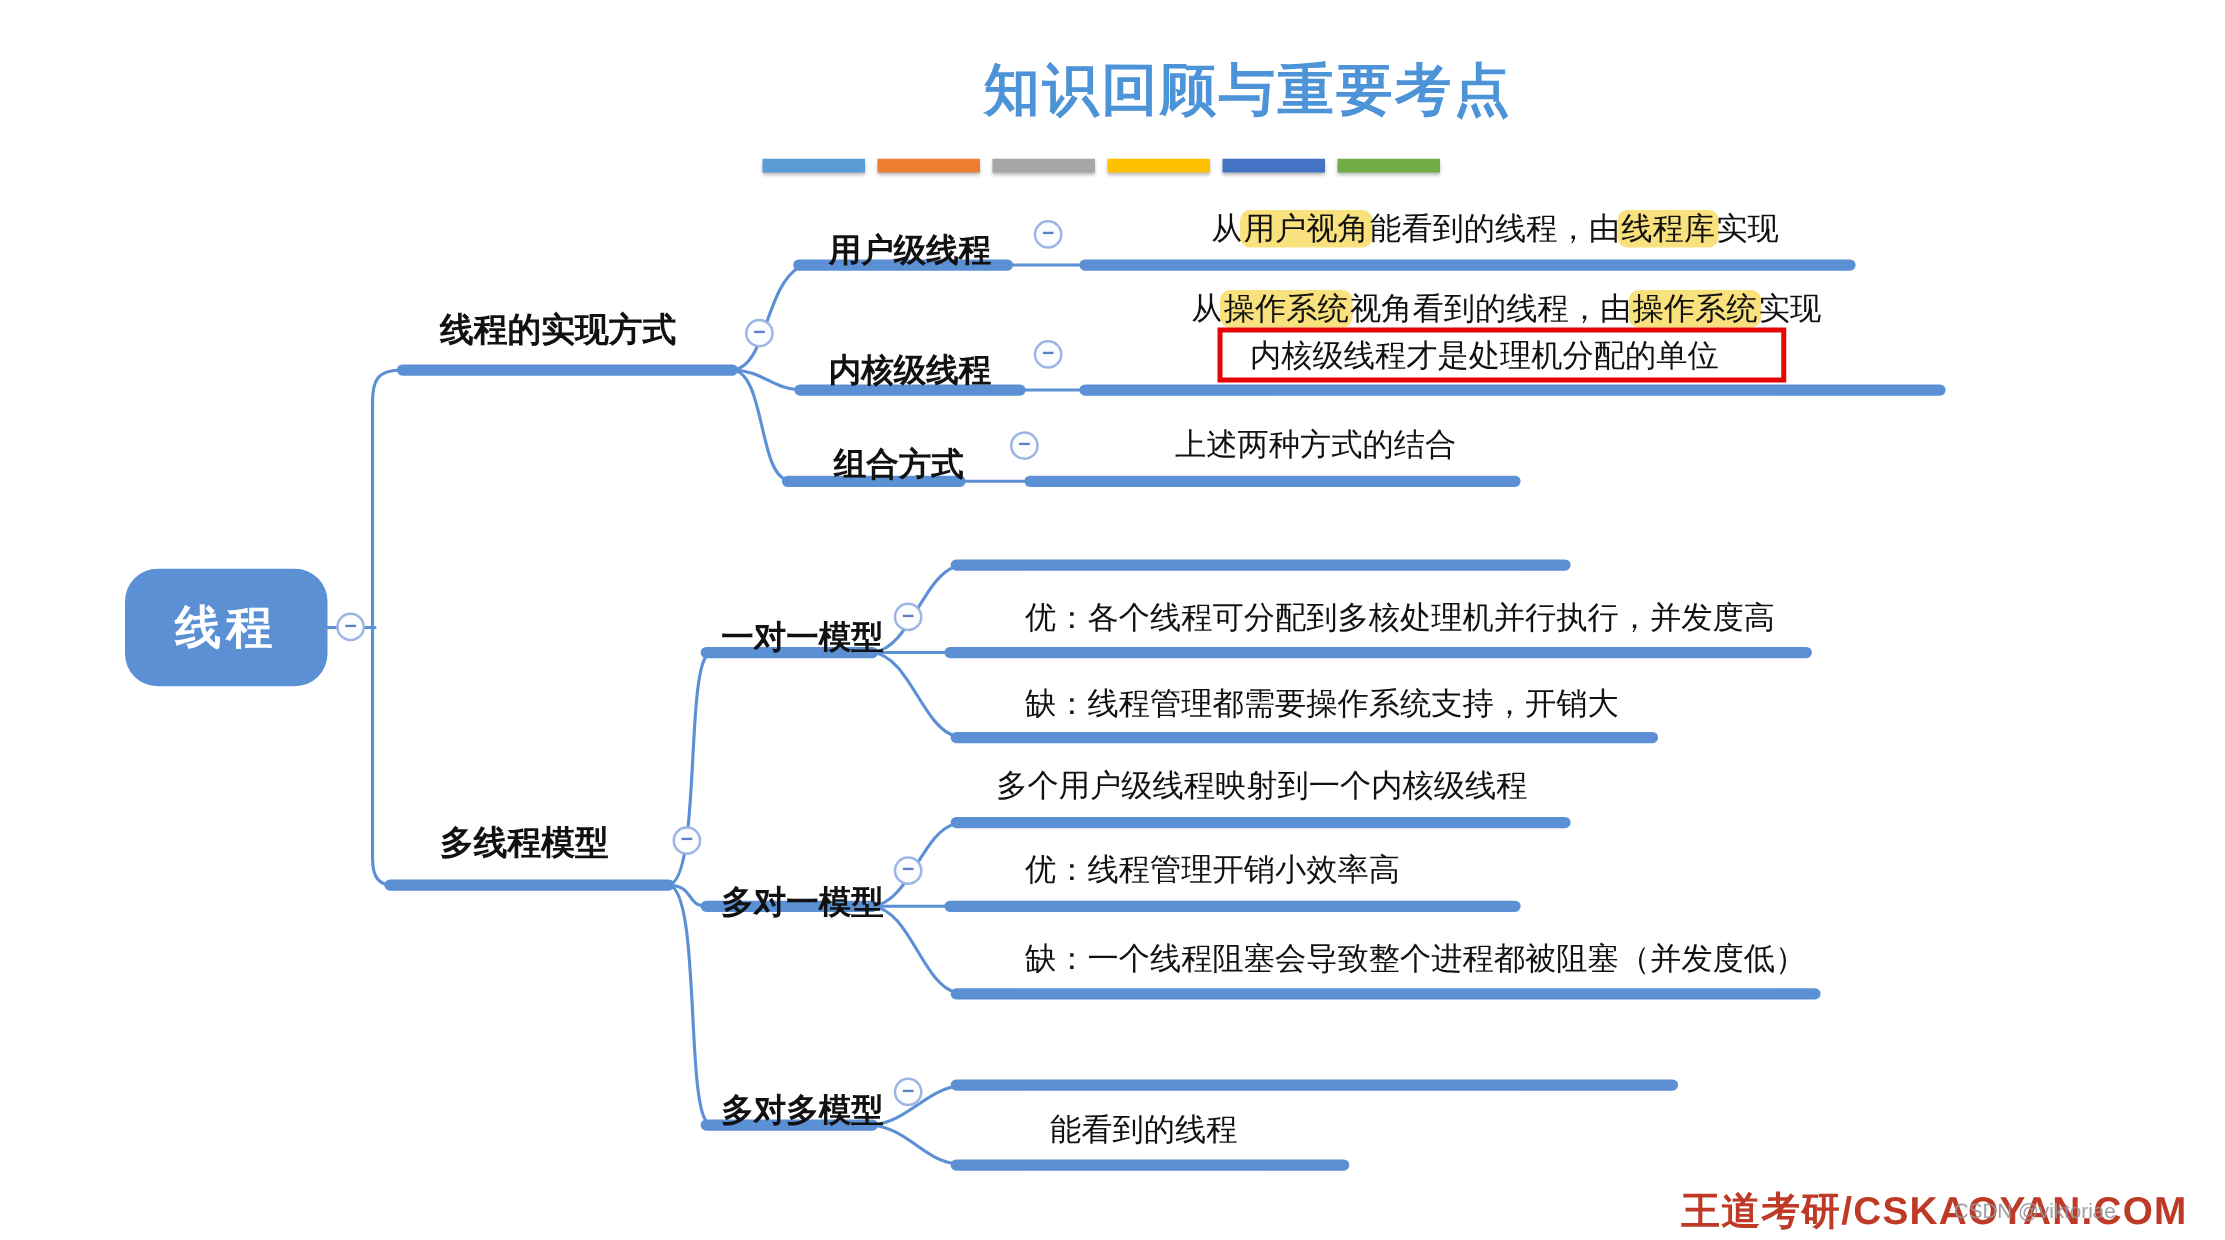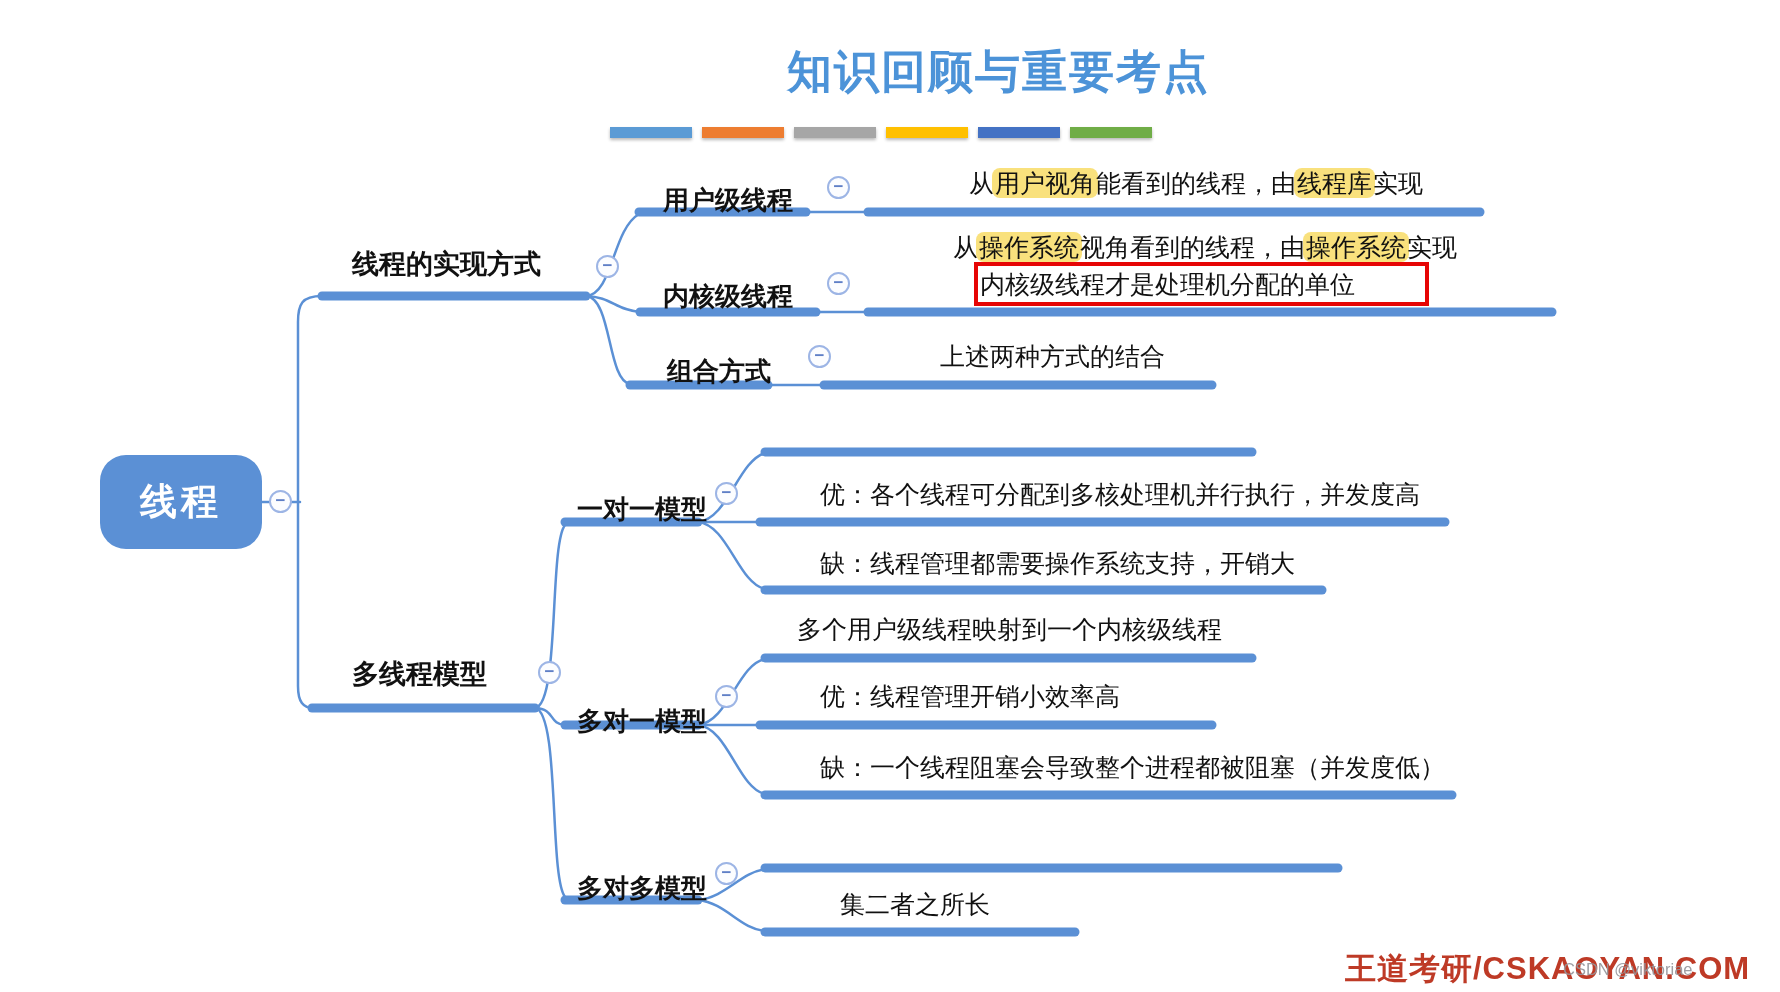--- a/index.html
+++ b/index.html
@@ -27,21 +27,21 @@
     display:flex;align-items:center;justify-content:center;cursor:pointer;
   }
   .minus span{color:#5F7FC6;font-size:17px;font-weight:700;line-height:1;margin-top:-2px;}
   .rootnode{
     position:absolute;left:100px;top:455px;width:162px;height:94px;background:#5B90D5;
     border-radius:26px;display:flex;align-items:center;justify-content:center;cursor:pointer;
   }
   .rootnode span{color:#fff;font-size:37px;font-weight:700;letter-spacing:4px;}
   .kernbox{
     position:absolute;left:974px;top:262px;width:455px;height:44px;box-sizing:border-box;
-    border:4px solid #E60505;display:flex;align-items:center;padding-left:2px;
+    border:4px solid #E60505;display:flex;align-items:center;padding-left:22px;
     font-size:25px;font-weight:500;white-space:nowrap;
   }
   .brand{
     position:absolute;left:1345px;top:948px;font-size:31px;font-weight:700;
     color:#BE3A26;letter-spacing:1px;white-space:nowrap;
   }
   .watermark{
     position:absolute;left:1563px;top:960px;font-size:16.5px;color:rgba(150,150,155,.92);
     white-space:nowrap;z-index:5;
   }
@@ -157,18 +157,18 @@
   <div class="minus" style="left:715px;top:685px">
     <span>−</span>
   </div>
   <div class="label desc" style="left:820px;top:681px">优：线程管理开销小效率高</div>
   <div class="label desc" style="left:820px;top:752px">缺：一个线程阻塞会导致整个进程都被阻塞（并发度低）</div>
 
   <div class="label l2" style="left:577px;top:858px">多对多模型</div>
   <div class="minus" style="left:715px;top:862px">
     <span>−</span>
   </div>
-  <div class="label desc" style="left:840px;top:889px">集二者之所长</div>
+  <div class="label desc" style="left:840px;top:889px">能看到的线程</div>
 
   <div class="brand">王道考研/CSKAOYAN.COM</div>
   <div class="watermark">CSDN @viktoriae</div>
 
 </div>
 
 </body></html>

